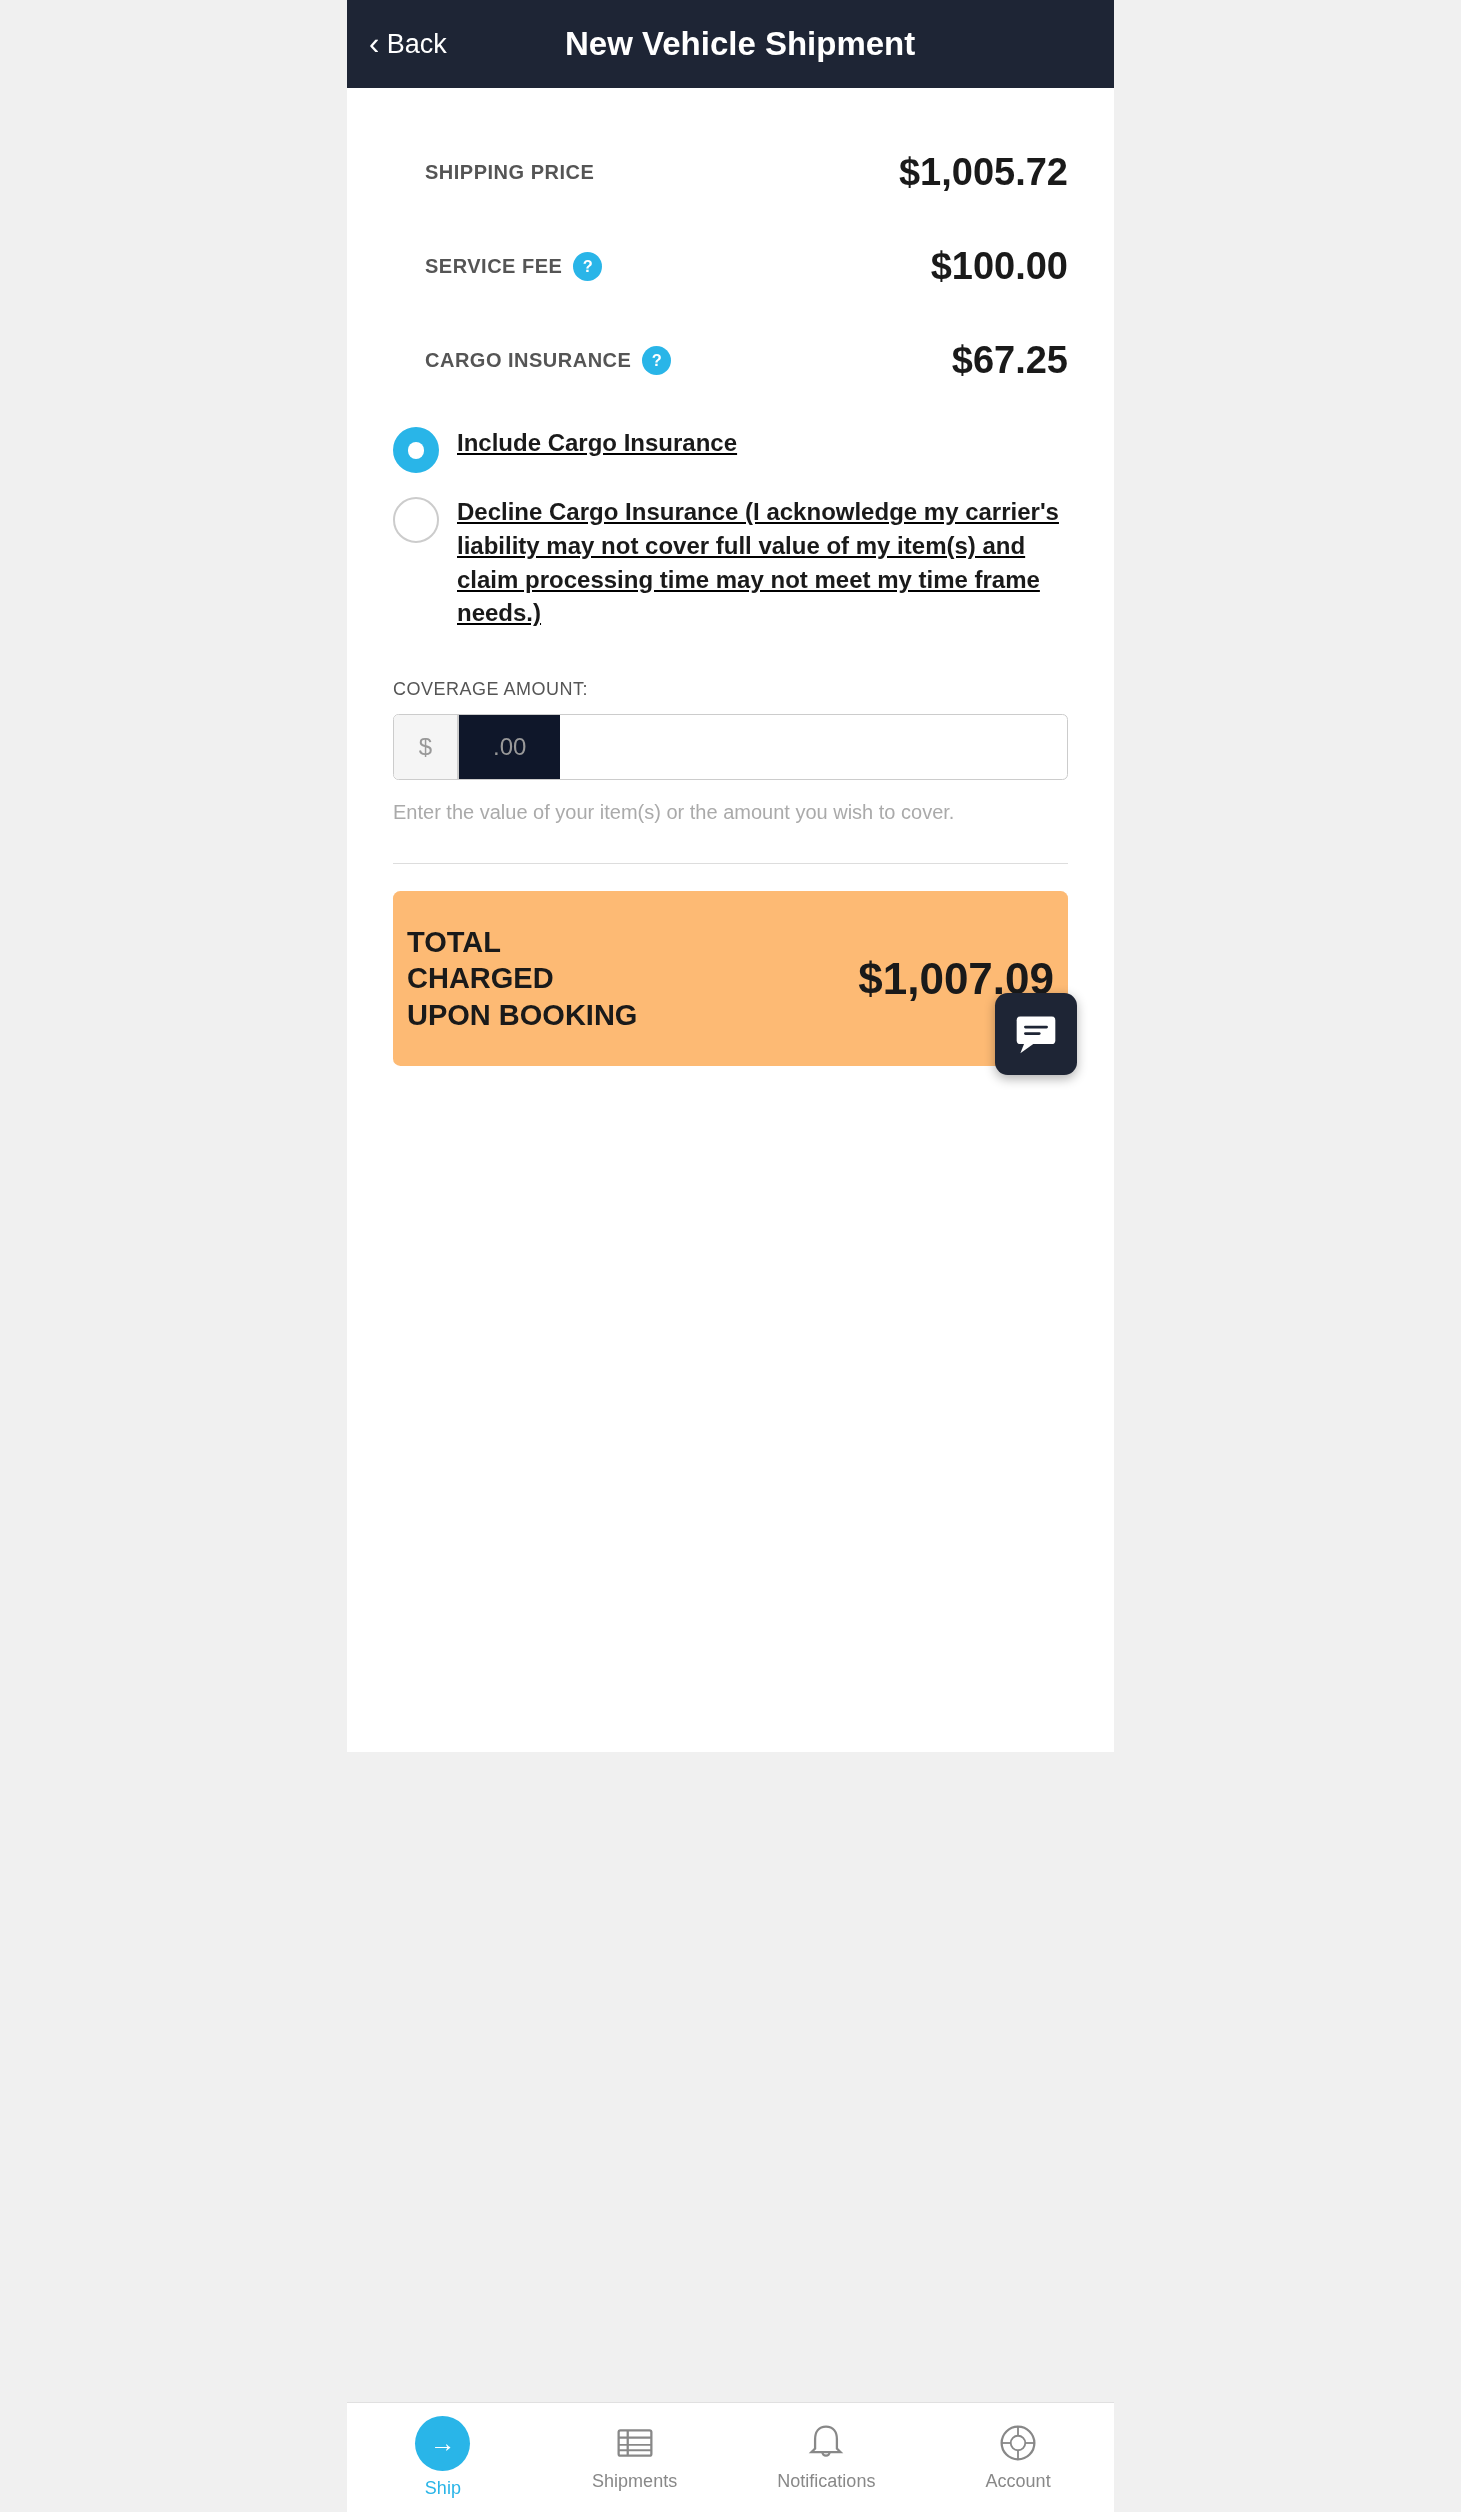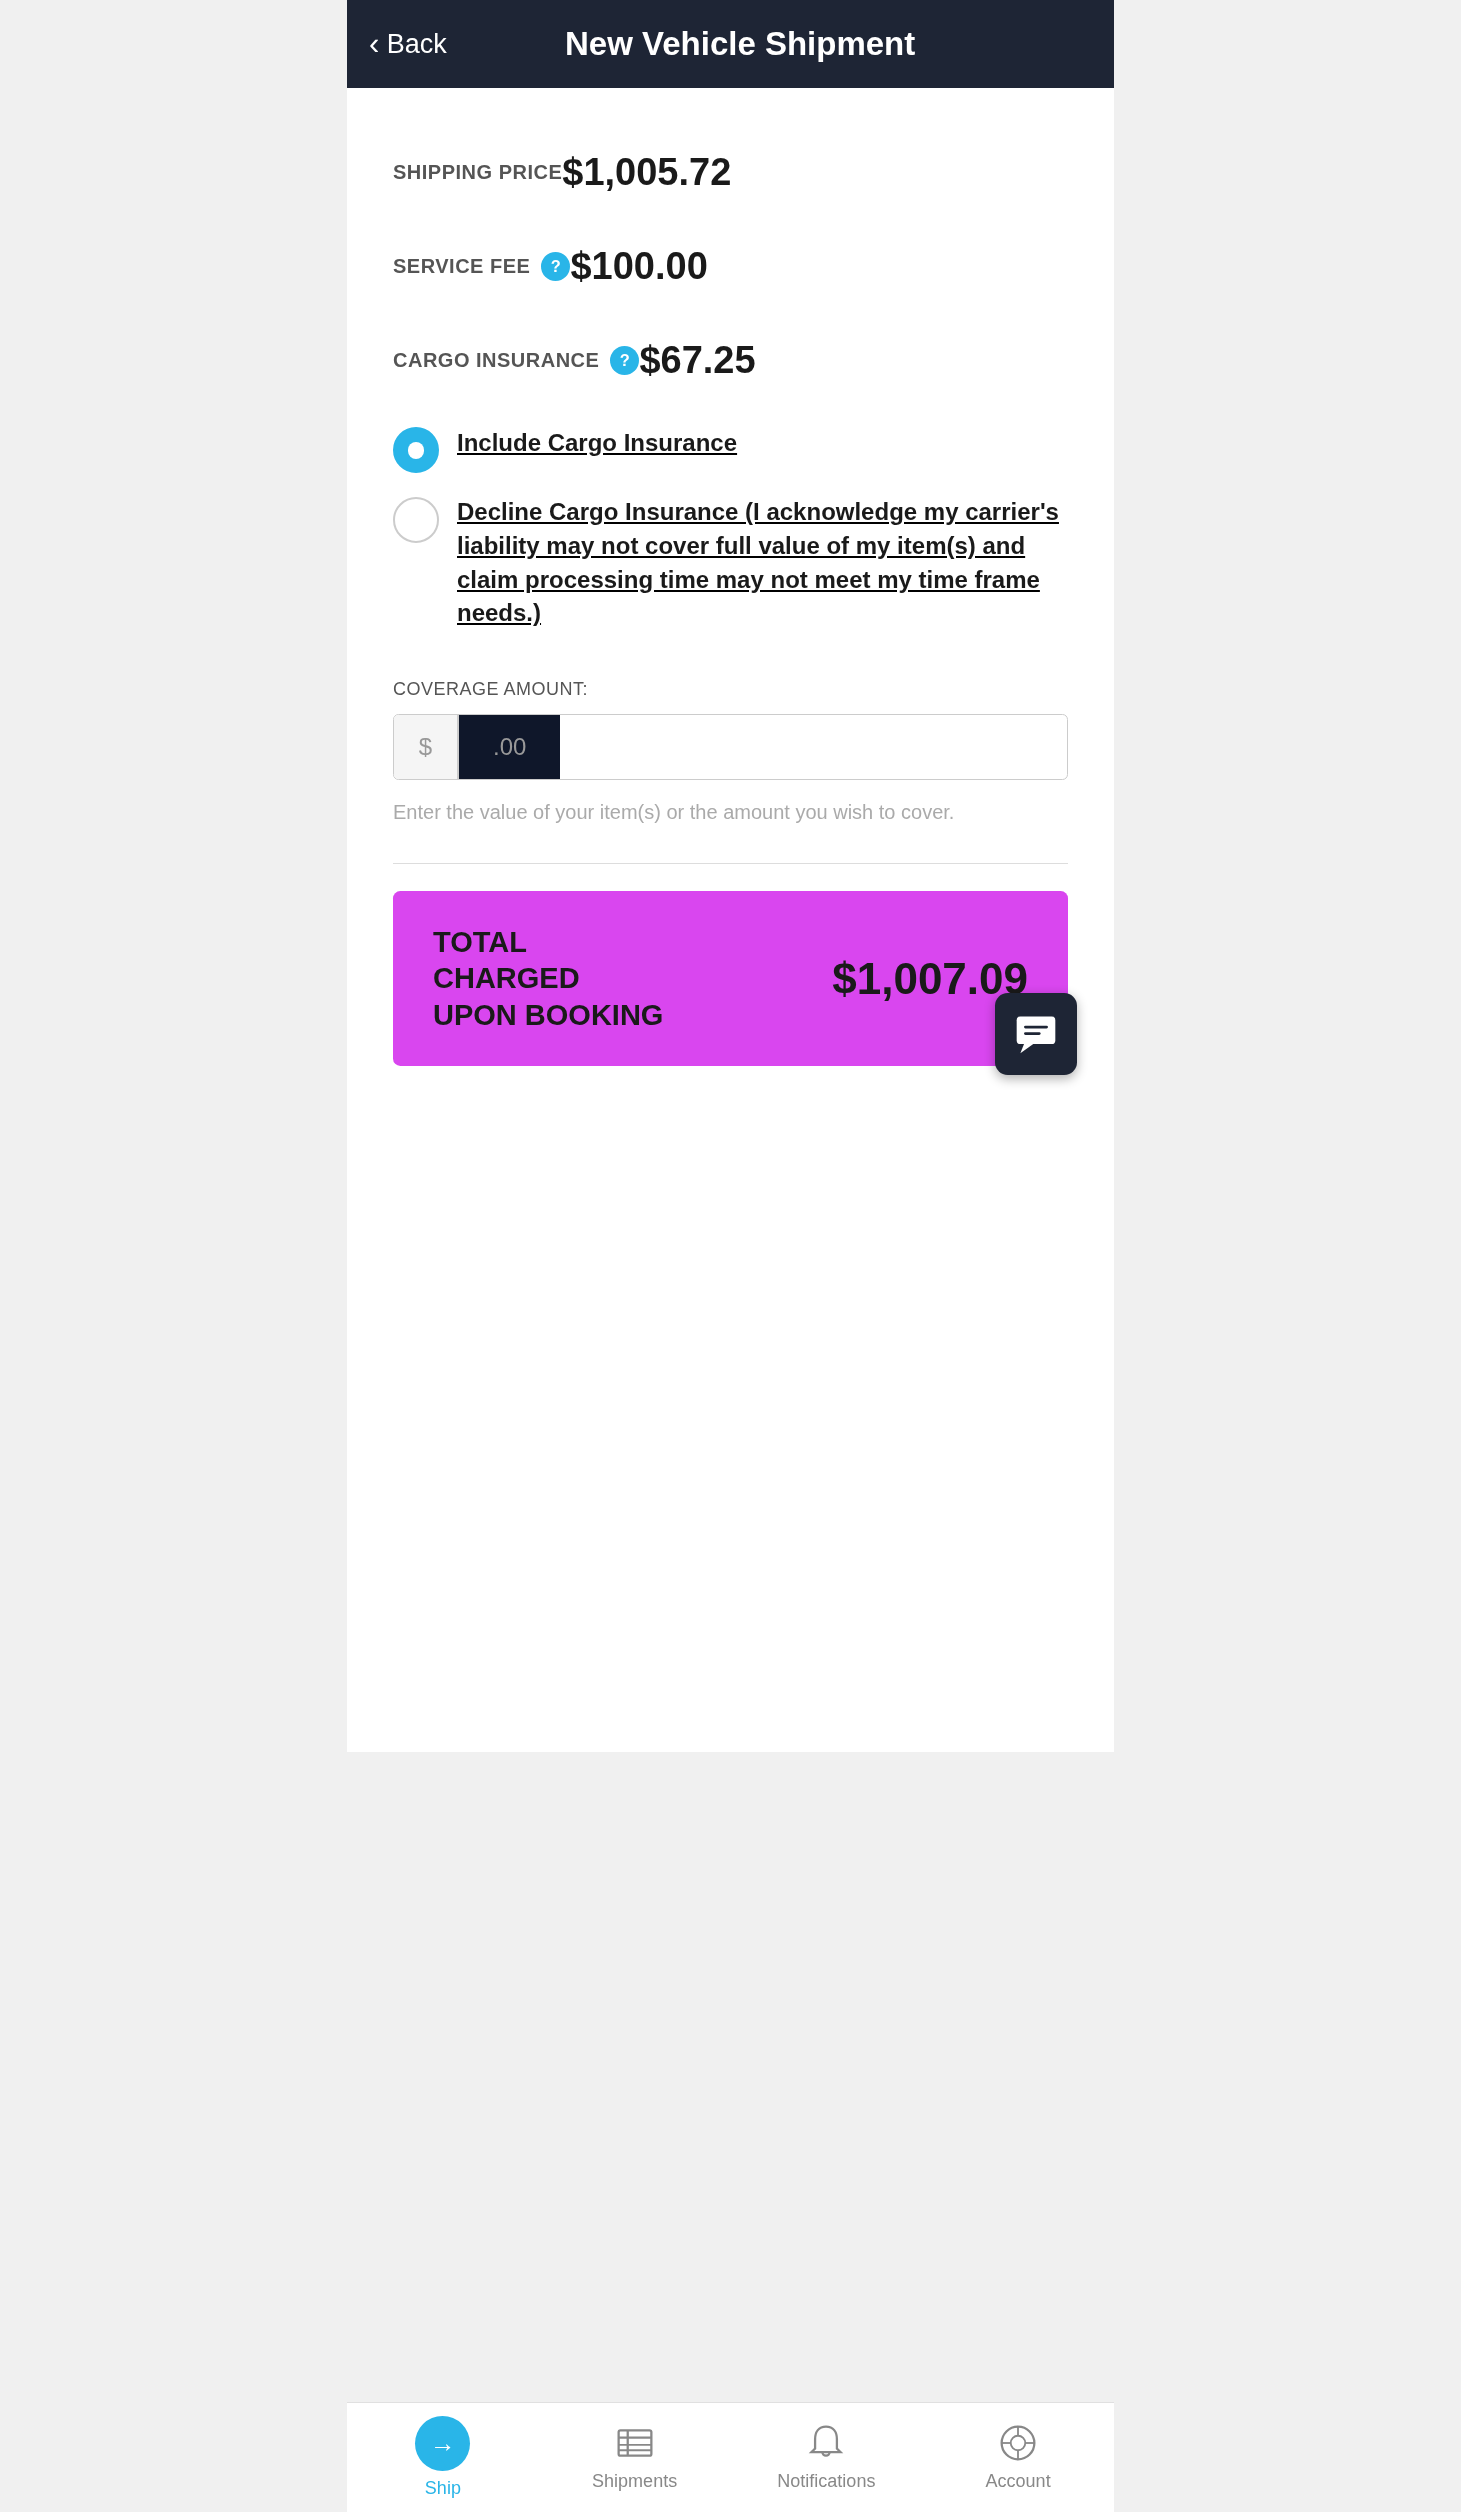--- a/index.html
+++ b/index.html
@@ -61,23 +61,25 @@
     .main-content {
       flex: 1;
       background: white;
       padding: 37px 46px;
       overflow-y: auto;
     }
 
     
     .price-row {
       display: flex;
+      justify-content: space-between;
       align-items: center;
       padding: 25.6px 0;
       border-bottom: none;
+      margin-left: 32px;
     }
 
     .price-label {
       font-size: 20px;
       font-weight: 700;
       color: #555;
       letter-spacing: 0.5px;
       text-transform: uppercase;
       display: flex;
       align-items: center;
@@ -217,23 +219,23 @@
     }
 
     .divider {
       height: 0.9px;
       background: #ddd;
       margin: 18px 0 27px 0;
     }
 
     
     .total-section {
-      background: #d946ef;
+      background: #fdba74;
       border-radius: 7.3px;
-      padding: 33px 40px;
+      padding: 33px 14px;
       display: flex;
       justify-content: space-between;
       align-items: center;
       margin-top: 9px;
       position: relative;
     }
 
     .total-label {
       font-size: 29px;
       font-weight: 800;

